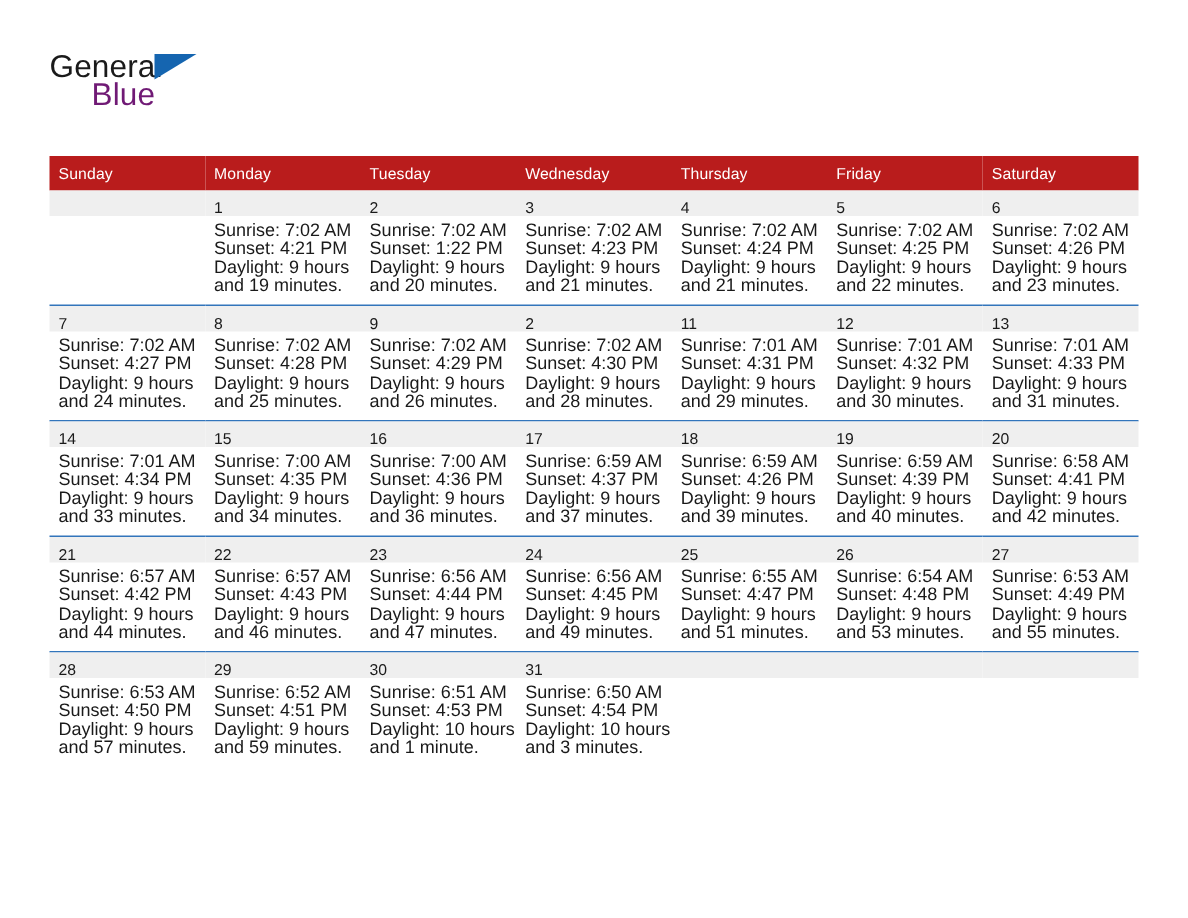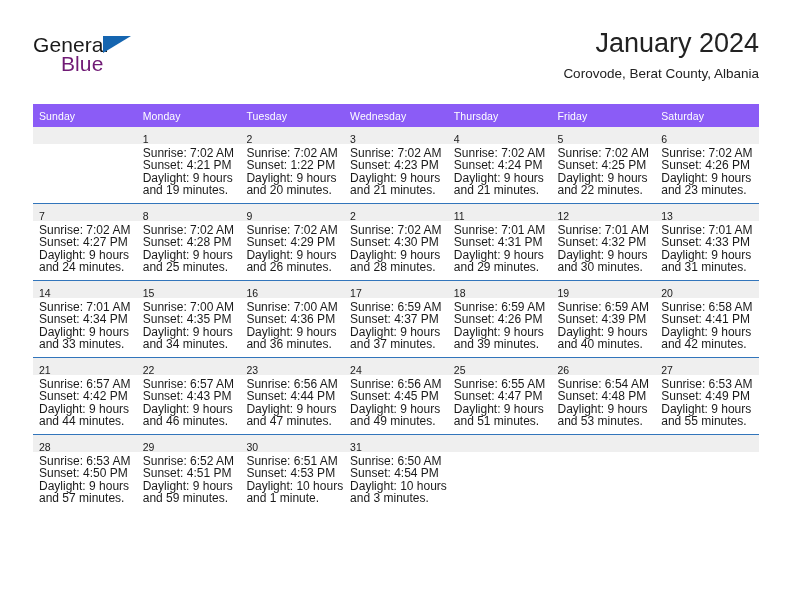--- a/index.html
+++ b/index.html
@@ -91,21 +91,21 @@
   
   .calendar {
     position: absolute;
     left: 33px;
     top: 104px;
     width: 726px;
     border-collapse: collapse;
     table-layout: fixed;
   }
   .calendar th {
-    background: #8b5cf6;
+    background: #b91c1c;
     color: #ffffff;
     font-size: 10.5px;
     font-weight: normal;
     text-align: left;
     padding: 5px 0 5px 6px;
     height: 13px;
     letter-spacing: 0.1px;
   }
   .calendar td {
     vertical-align: top;
@@ -153,24 +153,20 @@
 <div class="page">
 
   <div class="header">
 
     <div class="brand">
       <span class="brand-general">General</span>
       <span class="brand-triangle"></span>
       <span class="brand-blue">Blue</span>
     </div>
 
-    <div class="title-block">
-      <div class="cal-title">January 2024</div>
-      <div class="cal-subtitle">Corovode, Berat County, Albania</div>
-    </div>
 
   </div>
 
   <table class="calendar">
     <thead>
       <tr id="weekday-row">
           <th>Sunday</th>
           <th>Monday</th>
           <th>Tuesday</th>
           <th>Wednesday</th>

